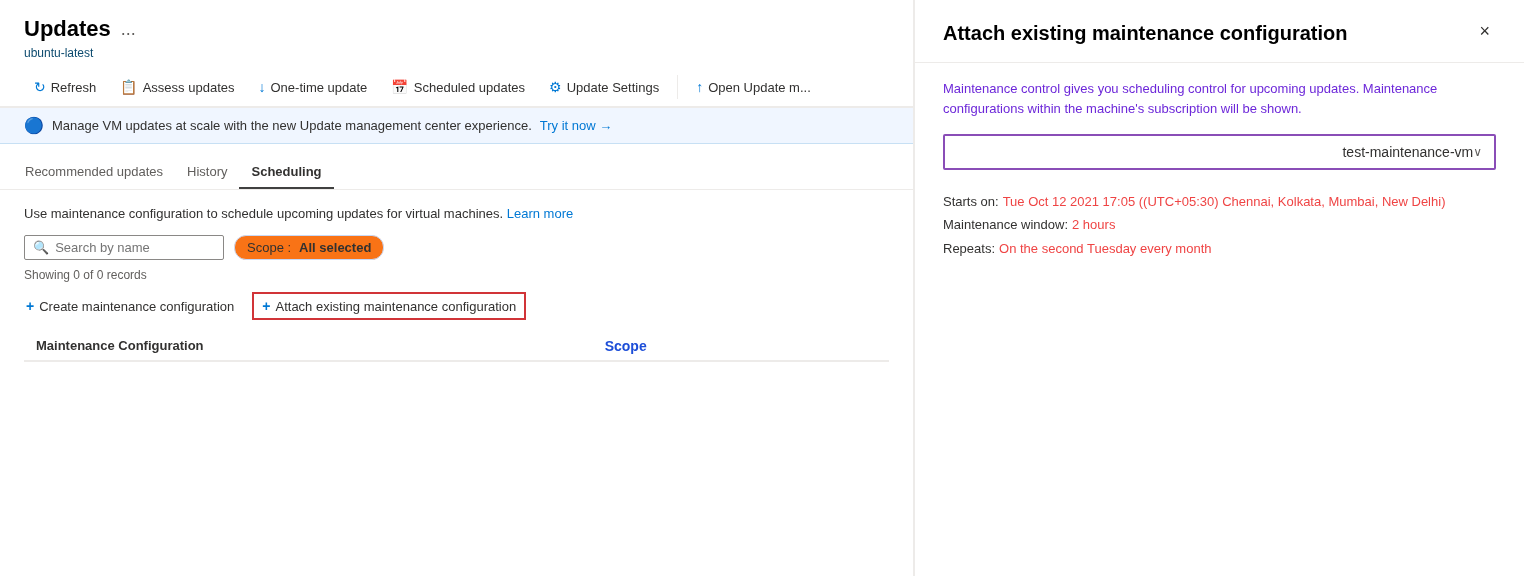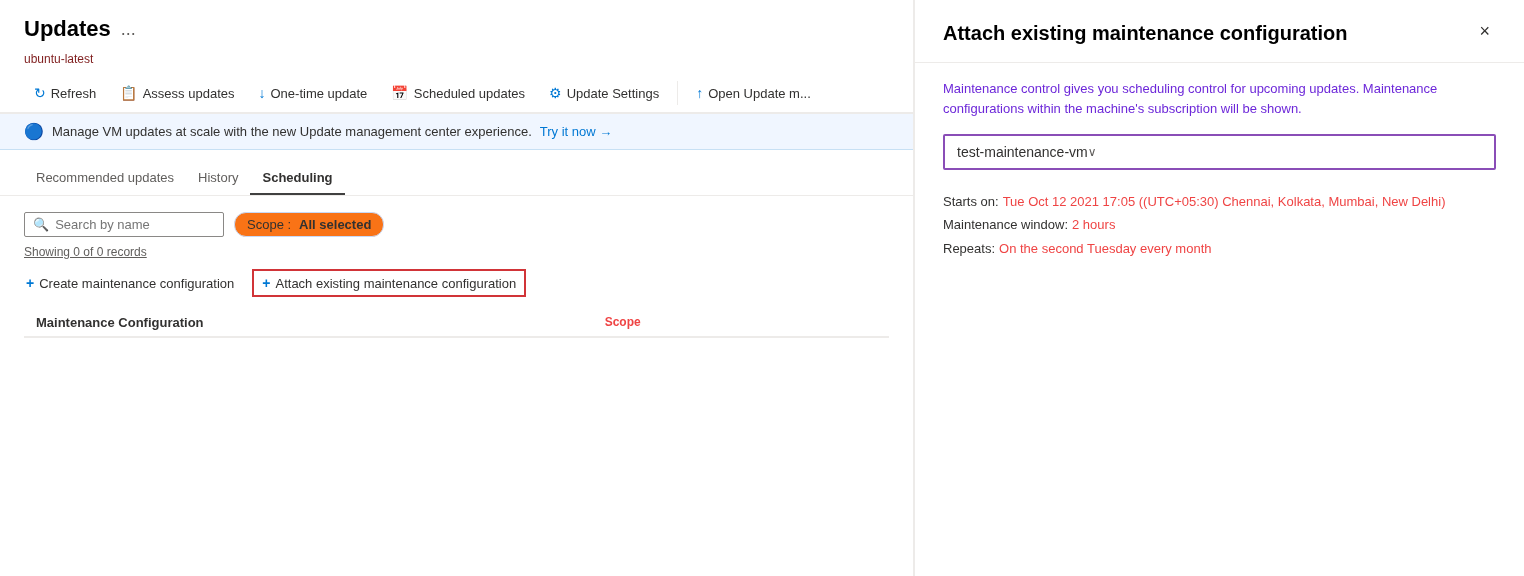--- a/index.html
+++ b/index.html
@@ -30,22 +30,22 @@
 
     .page-title-ellipsis {
       font-size: 18px;
       color: #605e5c;
       font-weight: 400;
       cursor: pointer;
     }
 
     .page-subtitle {
       font-size: 12px;
-      color: #7f1d1d;
-      margin-top: 10px;
+      color: #0c4a6e;
+      margin-top: 4px;
     }
 
     
     .toolbar {
       display: flex;
       align-items: center;
       padding: 6px 24px;
       gap: 4px;
       border-bottom: 2px solid #edebe9;
       flex-wrap: nowrap;
@@ -97,21 +97,21 @@
     .banner-link {
       color: #0078d4;
       text-decoration: none;
       cursor: pointer;
     }
 
     
     .tabs {
       display: flex;
       gap: 0;
-      padding: 0 24px;
+      padding: 0 13px;
       border-bottom: 1px solid #edebe9;
       margin-top: 12px;
     }
 
     .tab {
       padding: 8px 12px;
       cursor: pointer;
       font-size: 13px;
       color: #605e5c;
       border-bottom: 2px solid transparent;
@@ -183,21 +183,20 @@
       border-radius: 12px;
       cursor: pointer;
       font-size: 13px;
       color: #323130;
     }
 
     .records-count {
       font-size: 12px;
       color: #605e5c;
       margin-bottom: 10px;
-      text-decoration: underline;
     }
 
     
     .action-row {
       display: flex;
       align-items: center;
       gap: 16px;
       margin-bottom: 12px;
     }
 
@@ -238,22 +237,22 @@
       flex: 2;
       font-weight: 600;
       font-size: 13px;
       color: #323130;
       margin-left: 12px;
     }
 
     .table-col-scope {
       flex: 1;
       font-weight: 600;
-      font-size: 12px;
-      color: #ef4444;
+      font-size: 14px;
+      color: #1d4ed8;
     }
 
     .table-empty {
       padding: 12px 0;
       font-size: 13px;
       color: #605e5c;
       border-bottom: 1px solid #edebe9;
     }
 
     
@@ -315,21 +314,21 @@
     .dropdown {
       width: 100%;
       border: 2px solid #8a4db7;
       padding: 8px 12px;
       font-size: 14px;
       color: #323130;
       background: #fff;
       cursor: pointer;
       display: flex;
       align-items: center;
-      justify-content: flex-start;
+      justify-content: flex-end;
       border-radius: 2px;
     }
 
     .dropdown-arrow { color: #605e5c; font-size: 12px; }
 
     
     .details-section {
       font-size: 13px;
       color: #323130;
       line-height: 1.8;
@@ -386,20 +385,24 @@
     <a class="banner-link">Try it now →</a>
   </div>
 
   <div class="tabs">
     <div class="tab">Recommended updates</div>
     <div class="tab">History</div>
     <div class="tab active">Scheduling</div>
   </div>
 
   <div class="content">
+    <div class="content-desc">
+      <span>Use maintenance configuration to schedule upcoming updates for virtual machines.</span>
+      <a class="learn-more">Learn more</a>
+    </div>
 
     <div class="filter-row">
       <div class="search-box">
         <span class="search-icon">🔍</span>
         <input type="text" placeholder="Search by name" style="">
       </div>
       <button class="scope-btn">
         <span>Scope : </span>
           <strong>All selected</strong>
       </button>

